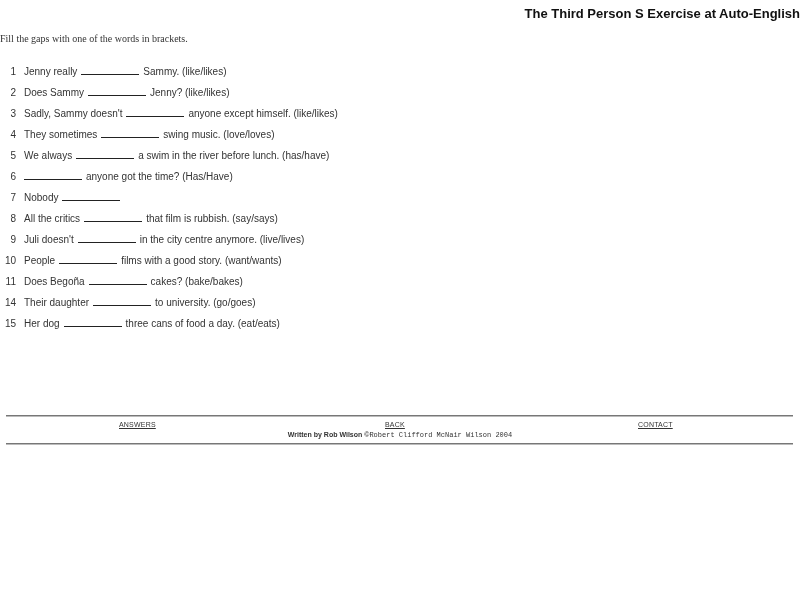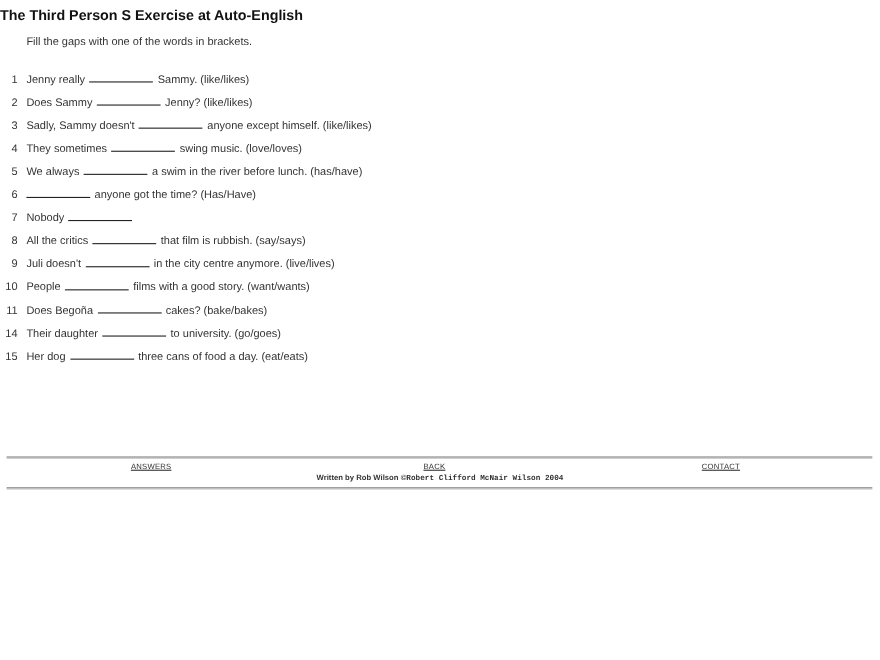--- a/index.html
+++ b/index.html
@@ -1,26 +1,26 @@
 <!DOCTYPE html>
 <html><head>
   <meta charset="utf-8">
   <style>
     html, body { margin: 0; padding: 0; background: #ffffff; }
     body {
       width: 800px; height: 600px; overflow: hidden; position: relative;
       font-family: "Liberation Sans", sans-serif; color: #222;
     }
     .title {
-      position: absolute; top: 6px; left: 0; width: 800px; text-align: left;
+      position: absolute; top: 6px; left: 0; width: 800px; text-align: right;
       font-size: 13px; font-weight: bold; color: #111;
     }
     .instructions {
-      position: absolute; top: 33px; left: 24px;
-      font-size: 10px; color: #333;
+      position: absolute; top: 33px; left: 0;
+      font-size: 10px; color: #333; font-family: Liberation Serif, serif;
     }
     .list {
       position: absolute; top: 64px; left: 0; margin: 0; padding: 0; list-style: none;
     }
     .item {
       height: 21px; line-height: 13px; font-size: 10px; color: #333;
       display: flex; align-items: baseline; white-space: nowrap;
     }
     .num { width: 24px; text-align: right; padding-right: 8px; box-sizing: border-box; }
     .gap {
@@ -34,21 +34,21 @@
     .rule.top { top: 415px; }
     .rule.bottom { top: 443px; }
     .footer-link {
       position: absolute; top: 421px; font-size: 7px; color: #333;
       text-decoration: underline; letter-spacing: 0.2px;
     }
     .credit {
       position: absolute; top: 431px; left: 0; width: 800px; text-align: center;
       font-size: 7px; color: #333; font-weight: bold;
     }
-    .credit .mono { font-family: "Liberation Mono", monospace; font-weight: bold; }
+    .credit .mono { font-family: "Liberation Mono", monospace; font-weight: normal; }
   </style>
 </head>
 <body>
 
 <div class="title">The Third Person S Exercise at Auto-English</div>
 <div class="instructions">Fill the gaps with one of the words in brackets.</div>
 
 <ul class="list" id="exercise-list">
     <li class="item">
       <span class="num">1</span>

